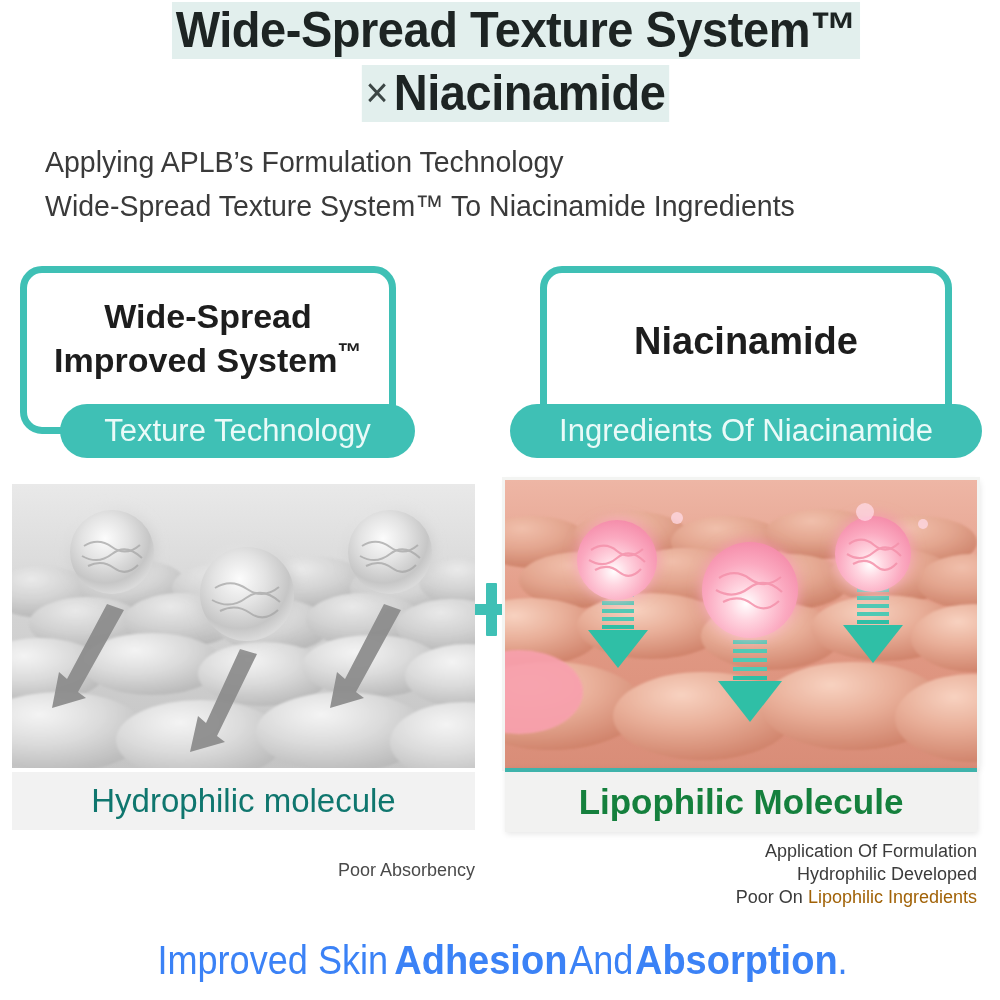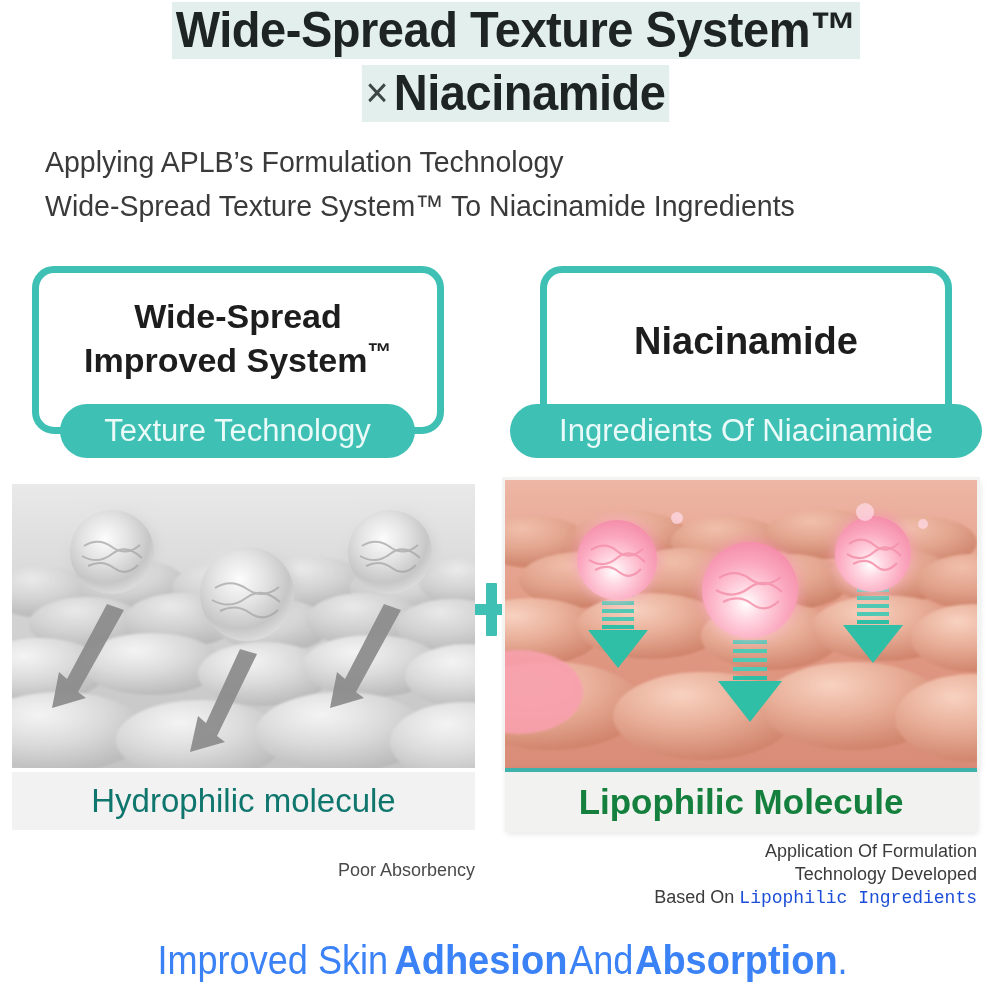--- a/index.html
+++ b/index.html
@@ -40,21 +40,21 @@
 
   
   .cards{position:absolute;left:0;top:266px;width:1000px;height:200px;}
   .card{
     position:absolute;top:0;
     border:7px solid #3fc0b5;
     border-radius:22px;
     background:#ffffff;
     box-sizing:border-box;
   }
-  .card-left{left:32px;width:412px;height:168px;}
+  .card-left{left:20px;width:376px;height:168px;}
   .card-right{left:540px;width:412px;height:168px;}
   .card-title{
     position:absolute;left:0;right:0;top:50%;
     transform:translateY(-52%);
     text-align:center;color:#1d1d1d;font-weight:700;
     line-height:1.22;
   }
   .card-left .card-title{font-size:34px;padding-bottom:18px;}
   .card-right .card-title{font-size:38px;padding-bottom:16px;}
   .tm{font-size:0.72em;vertical-align:0.5em;}
@@ -104,21 +104,21 @@
     box-shadow:1px 2px 6px rgba(0,0,0,.10);
   }
   .note-left{
     position:absolute;left:12px;top:860px;width:463px;text-align:right;
     color:#4a4a4a;font-size:18px;
   }
   .note-right{
     position:absolute;left:505px;top:840px;width:472px;text-align:right;
     color:#3b3b3b;font-size:18px;line-height:1.28;
   }
-  .note-right .teal{color:#1d4ed8;font-family:Liberation Mono, monospace;}
+  .note-right .teal{color:#a16207;}
 
   .footer{
     position:absolute;left:0;top:938px;width:1000px;text-align:center;
     color:#3b82f6;font-size:40px;font-weight:400;
   }
   .footer span{display:inline-block;transform:scaleX(0.95);transform-origin:center;}
   .footer b{font-weight:700;}
 </style>
 </head>
 <body>
@@ -357,21 +357,21 @@
     </svg>
   </div>
 
   <div class="cap-left">Hydrophilic molecule</div>
   <div class="cap-right">Lipophilic Molecule</div>
 
   <div class="note-left">Poor Absorbency</div>
 
   <div class="note-right">
     <div>Application Of Formulation</div>
-    <div>Technology Developed</div>
-    <div><span>Based On </span><span class="teal">Lipophilic Ingredients</span></div>
+    <div>Hydrophilic Developed</div>
+    <div><span>Poor On </span><span class="teal">Lipophilic Ingredients</span></div>
   </div>
 
   <div class="footer">
     <span><span>Improved Skin </span><b>Adhesion</b><span> And </span><b>Absorption</b><span>.</span></span>
   </div>
 
 </div>
 
 </body></html>

